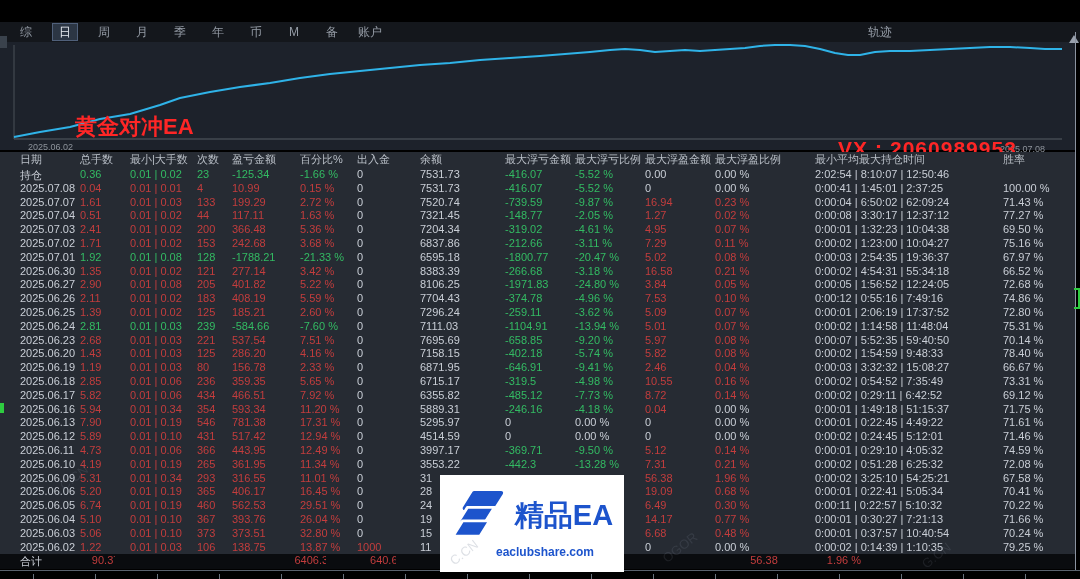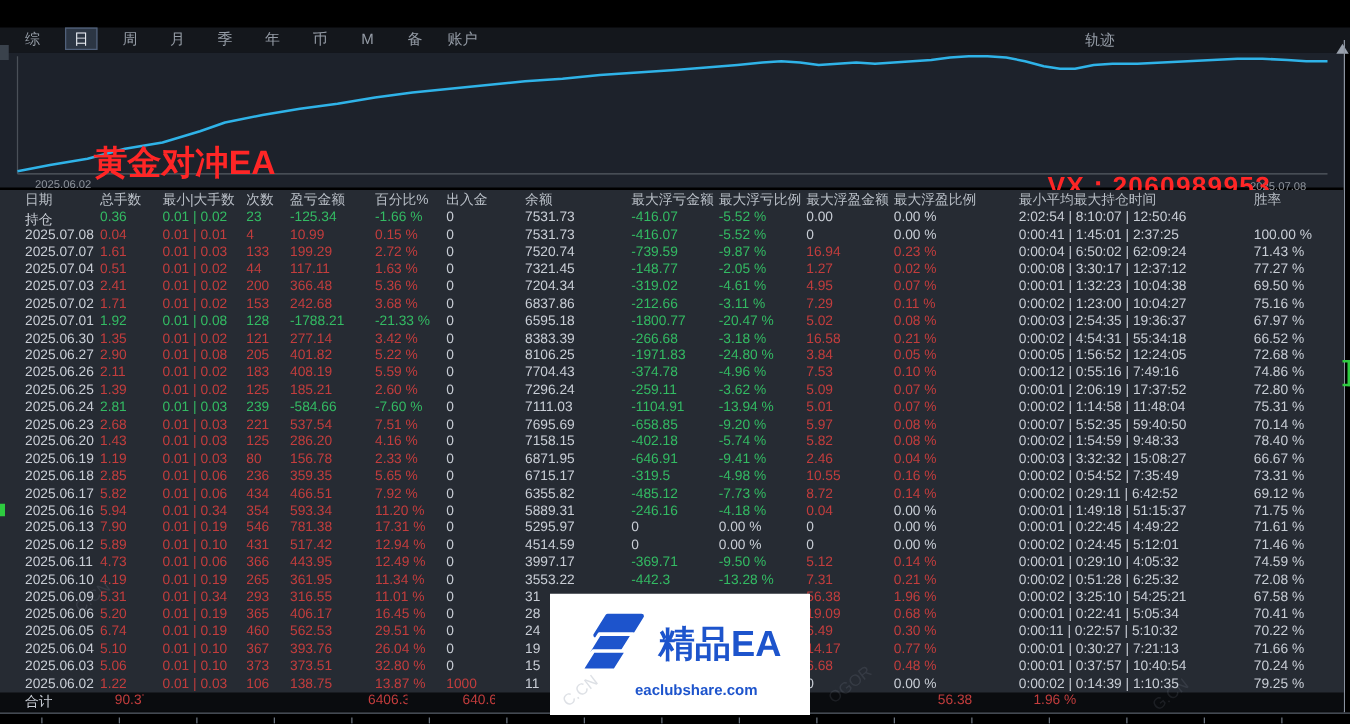--- a/index.html
+++ b/index.html
@@ -13,21 +13,21 @@
   .mi{display:inline-block;width:24px;margin-left:14px;text-align:center;font-size:12px;
       color:#959ca6;line-height:18px;cursor:default;}
   .mi.active{background:#2c3644;border:1px solid #50607a;color:#e8ecf2;line-height:16px;}
   .mi-track{position:absolute;left:868px;top:1px;font-size:12px;color:#959ca6;line-height:18px;}
   .panel-right-line{position:absolute;left:1075px;top:32px;width:1px;height:538px;background:#8b93a0;}
   .chart{position:absolute;left:0;top:42px;width:1075px;height:108px;background:#1d222b;}
   .chart svg{position:absolute;left:0;top:0;}
   .lbl-date{position:absolute;font-size:9px;color:#8d939b;}
   .lbl-left{left:28px;top:100px;}
   .lbl-right{left:1000px;top:102px;}
-  .overlay-ea{position:absolute;left:75px;top:70px;font-size:27px;font-weight:bold;color:#ff2626;}
+  .overlay-ea{position:absolute;left:75px;top:70px;font-size:22px;font-weight:bold;color:#ff2626;}
   .overlay-vx{position:absolute;left:838px;top:93px;font-size:21px;font-weight:600;color:#ff2626;letter-spacing:1px;}
   .left-notch{position:absolute;left:0;top:36px;width:7px;height:12px;background:#3a424c;}
   .right-arrow{position:absolute;left:1069px;top:35px;width:0;height:0;
                border-left:5px solid transparent;border-right:5px solid transparent;
                border-bottom:8px solid #99a1ad;}
   .tbl{position:absolute;left:0;top:152px;width:1075px;background:#262b33;}
   .row{display:flex;padding-left:20px;height:13.8px;align-items:flex-start;white-space:nowrap;}
   .row.hdr{height:16px;}
   .row.total{height:15px;background:#0a0c0f;gap:44px;}
   .cell{overflow:hidden;font-size:11px;}
@@ -37,21 +37,21 @@
   .cg{color:#33bb63;}
   .c0{width:60px}.c1{width:50px}.c2{width:67px}.c3{width:35px}.c4{width:68px}
   .c5{width:57px}.c6{width:63px}.c7{width:85px}.c8{width:70px}.c9{width:70px}
   .c10{width:70px}.c11{width:100px}.c12{width:188px}.c13{width:57px}
   .bottom-strip{position:absolute;left:0;top:570px;width:1080px;height:9px;background:#000;
                 border-top:1px solid #59616c;}
   .tick{position:absolute;top:3px;width:1px;height:5px;background:#6a737e;}
   .green-mark-left{position:absolute;left:0;top:403px;width:4px;height:10px;background:#2ecc40;}
   .green-mark-right{position:absolute;left:1074px;top:288px;width:4px;height:17px;
                     border:2px solid #2ecc40;border-left:none;background:transparent;}
-  .watermark{position:absolute;left:440px;top:475px;width:208px;height:97px;background:#fff;
+  .watermark{position:absolute;left:440px;top:475px;width:184px;height:97px;background:#fff;
              z-index:6;display:flex;flex-direction:column;align-items:center;justify-content:center;text-align:center;}
   .wm-row{display:flex;align-items:center;}
   .wm-t1{font-size:29px;font-weight:bold;color:#1d54cc;margin-left:6px;}
   .wm-t2{font-size:12px;font-weight:bold;color:#1d54cc;margin-top:2px;margin-left:26px;}
   .faint{position:absolute;font-size:13px;color:rgba(200,210,225,0.10);transform:rotate(-38deg);z-index:7;}
   .faint.onwhite{color:rgba(120,130,150,0.25);}
 </style>
 </head>
 <body>
 

